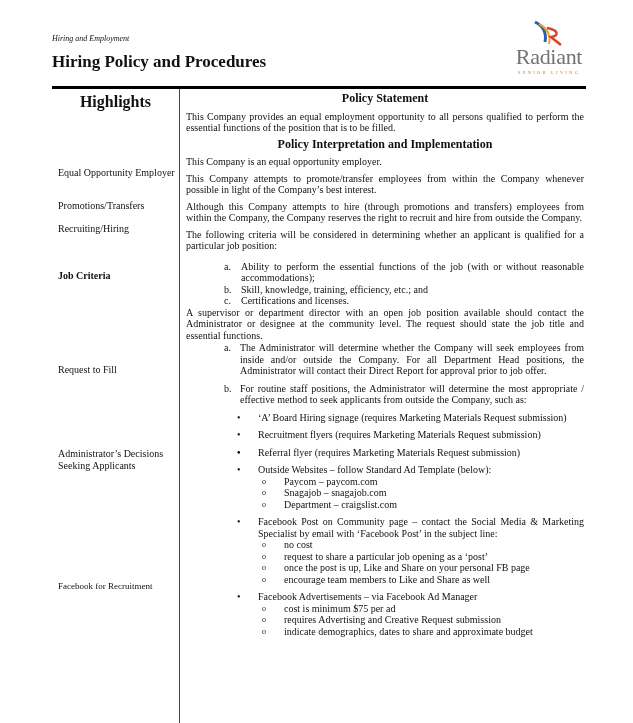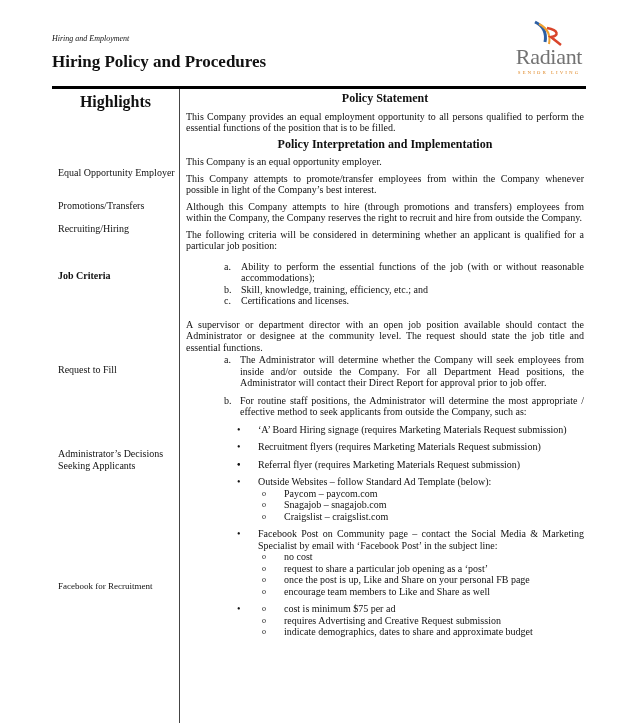--- a/index.html
+++ b/index.html
@@ -68,40 +68,40 @@
   <div class="sec-head">Policy Interpretation and Implementation</div>
   <p class="p">This Company is an equal opportunity employer.</p>
   <p class="p">This Company attempts to promote/transfer employees from within the Company whenever possible in light of the Company’s best interest.</p>
   <p class="p">Although this Company attempts to hire (through promotions and transfers) employees from within the Company, the Company reserves the right to recruit and hire from outside the Company.</p>
   <p class="p" style="margin-bottom:9px;">The following criteria will be considered in determining whether an applicant is qualified for a particular job position:</p>
   <ul class="alpha" id="criteria-list">
       <li style="margin-bottom: 0px;"><span class="lbl">a.</span><span>Ability to perform the essential functions of the job (with or without reasonable accommodations);</span></li>
       <li style="margin-bottom: 0px;"><span class="lbl">b.</span><span>Skill, knowledge, training, efficiency, etc.; and</span></li>
       <li style="margin-bottom: 0px;"><span class="lbl">c.</span><span>Certifications and licenses.</span></li>
     </ul>
-  <p class="p" style="margin-top:12px; margin-bottom:1px;">A supervisor or department director with an open job position available should contact the Administrator or designee at the community level.  The request should state the job title and essential functions.</p>
+  <p class="p" style="margin-top:0; margin-bottom:1px;">A supervisor or department director with an open job position available should contact the Administrator or designee at the community level.  The request should state the job title and essential functions.</p>
   <ul class="alpha wide" id="decisions-list">
       <li style="margin-bottom: 6px;"><span class="lbl">a.</span><span>The Administrator will determine whether the Company will seek employees from inside and/or outside the Company.  For all Department Head positions, the Administrator will contact their Direct Report for approval prior to job offer.</span></li>
       <li style="margin-bottom: 6px;"><span class="lbl">b.</span><span>For routine staff positions, the Administrator will determine the most appropriate / effective method to seek applicants from outside the Company, such as:</span></li>
     </ul>
   <ul class="bullets" id="methods-list" style="margin-top:5px;">
       <li><span class="dot">•</span><span>‘A’ Board Hiring signage (requires Marketing Materials Request submission)</span></li>
       <li><span class="dot">•</span><span>Recruitment flyers (requires Marketing Materials Request submission)</span></li>
       <li><span class="dot">•</span></li>
       <li><span class="dot">•</span><span>Referral flyer (requires Marketing Materials Request submission)</span></li>
       <li><span class="dot">•</span><span>Outside Websites – follow Standard Ad Template (below):</span><ul class="sub">
           <li><span class="circ">o</span><span>Paycom – paycom.com</span></li>
           <li><span class="circ">o</span><span>Snagajob – snagajob.com</span></li>
-          <li><span class="circ">o</span><span>Craigslist – craigslist.com</span></li>
+          <li><span class="circ">o</span><span>Department – craigslist.com</span></li>
         </ul></li>
       <li><span class="dot">•</span><span>Facebook Post on Community page – contact the Social Media &amp; Marketing Specialist by email with ‘Facebook Post’ in the subject line:</span><ul class="sub">
           <li><span class="circ">o</span><span>no cost</span></li>
           <li><span class="circ">o</span><span>request to share a particular job opening as a ‘post’</span></li>
           <li><span class="circ">o</span><span>once the post is up, Like and Share on your personal FB page</span></li>
           <li><span class="circ">o</span><span>encourage team members to Like and Share as well</span></li>
         </ul></li>
-      <li><span class="dot">•</span><ul class="sub">
+      <li><span class="dot">•</span><span>Facebook Advertisements – via Facebook Ad Manager</span><ul class="sub">
           <li><span class="circ">o</span><span>cost is minimum $75 per ad</span></li>
           <li><span class="circ">o</span><span>requires Advertising and Creative Request submission</span></li>
           <li><span class="circ">o</span><span>indicate demographics, dates to share and approximate budget</span></li>
         </ul></li>
     </ul>
 </div>
 
 </body></html>

